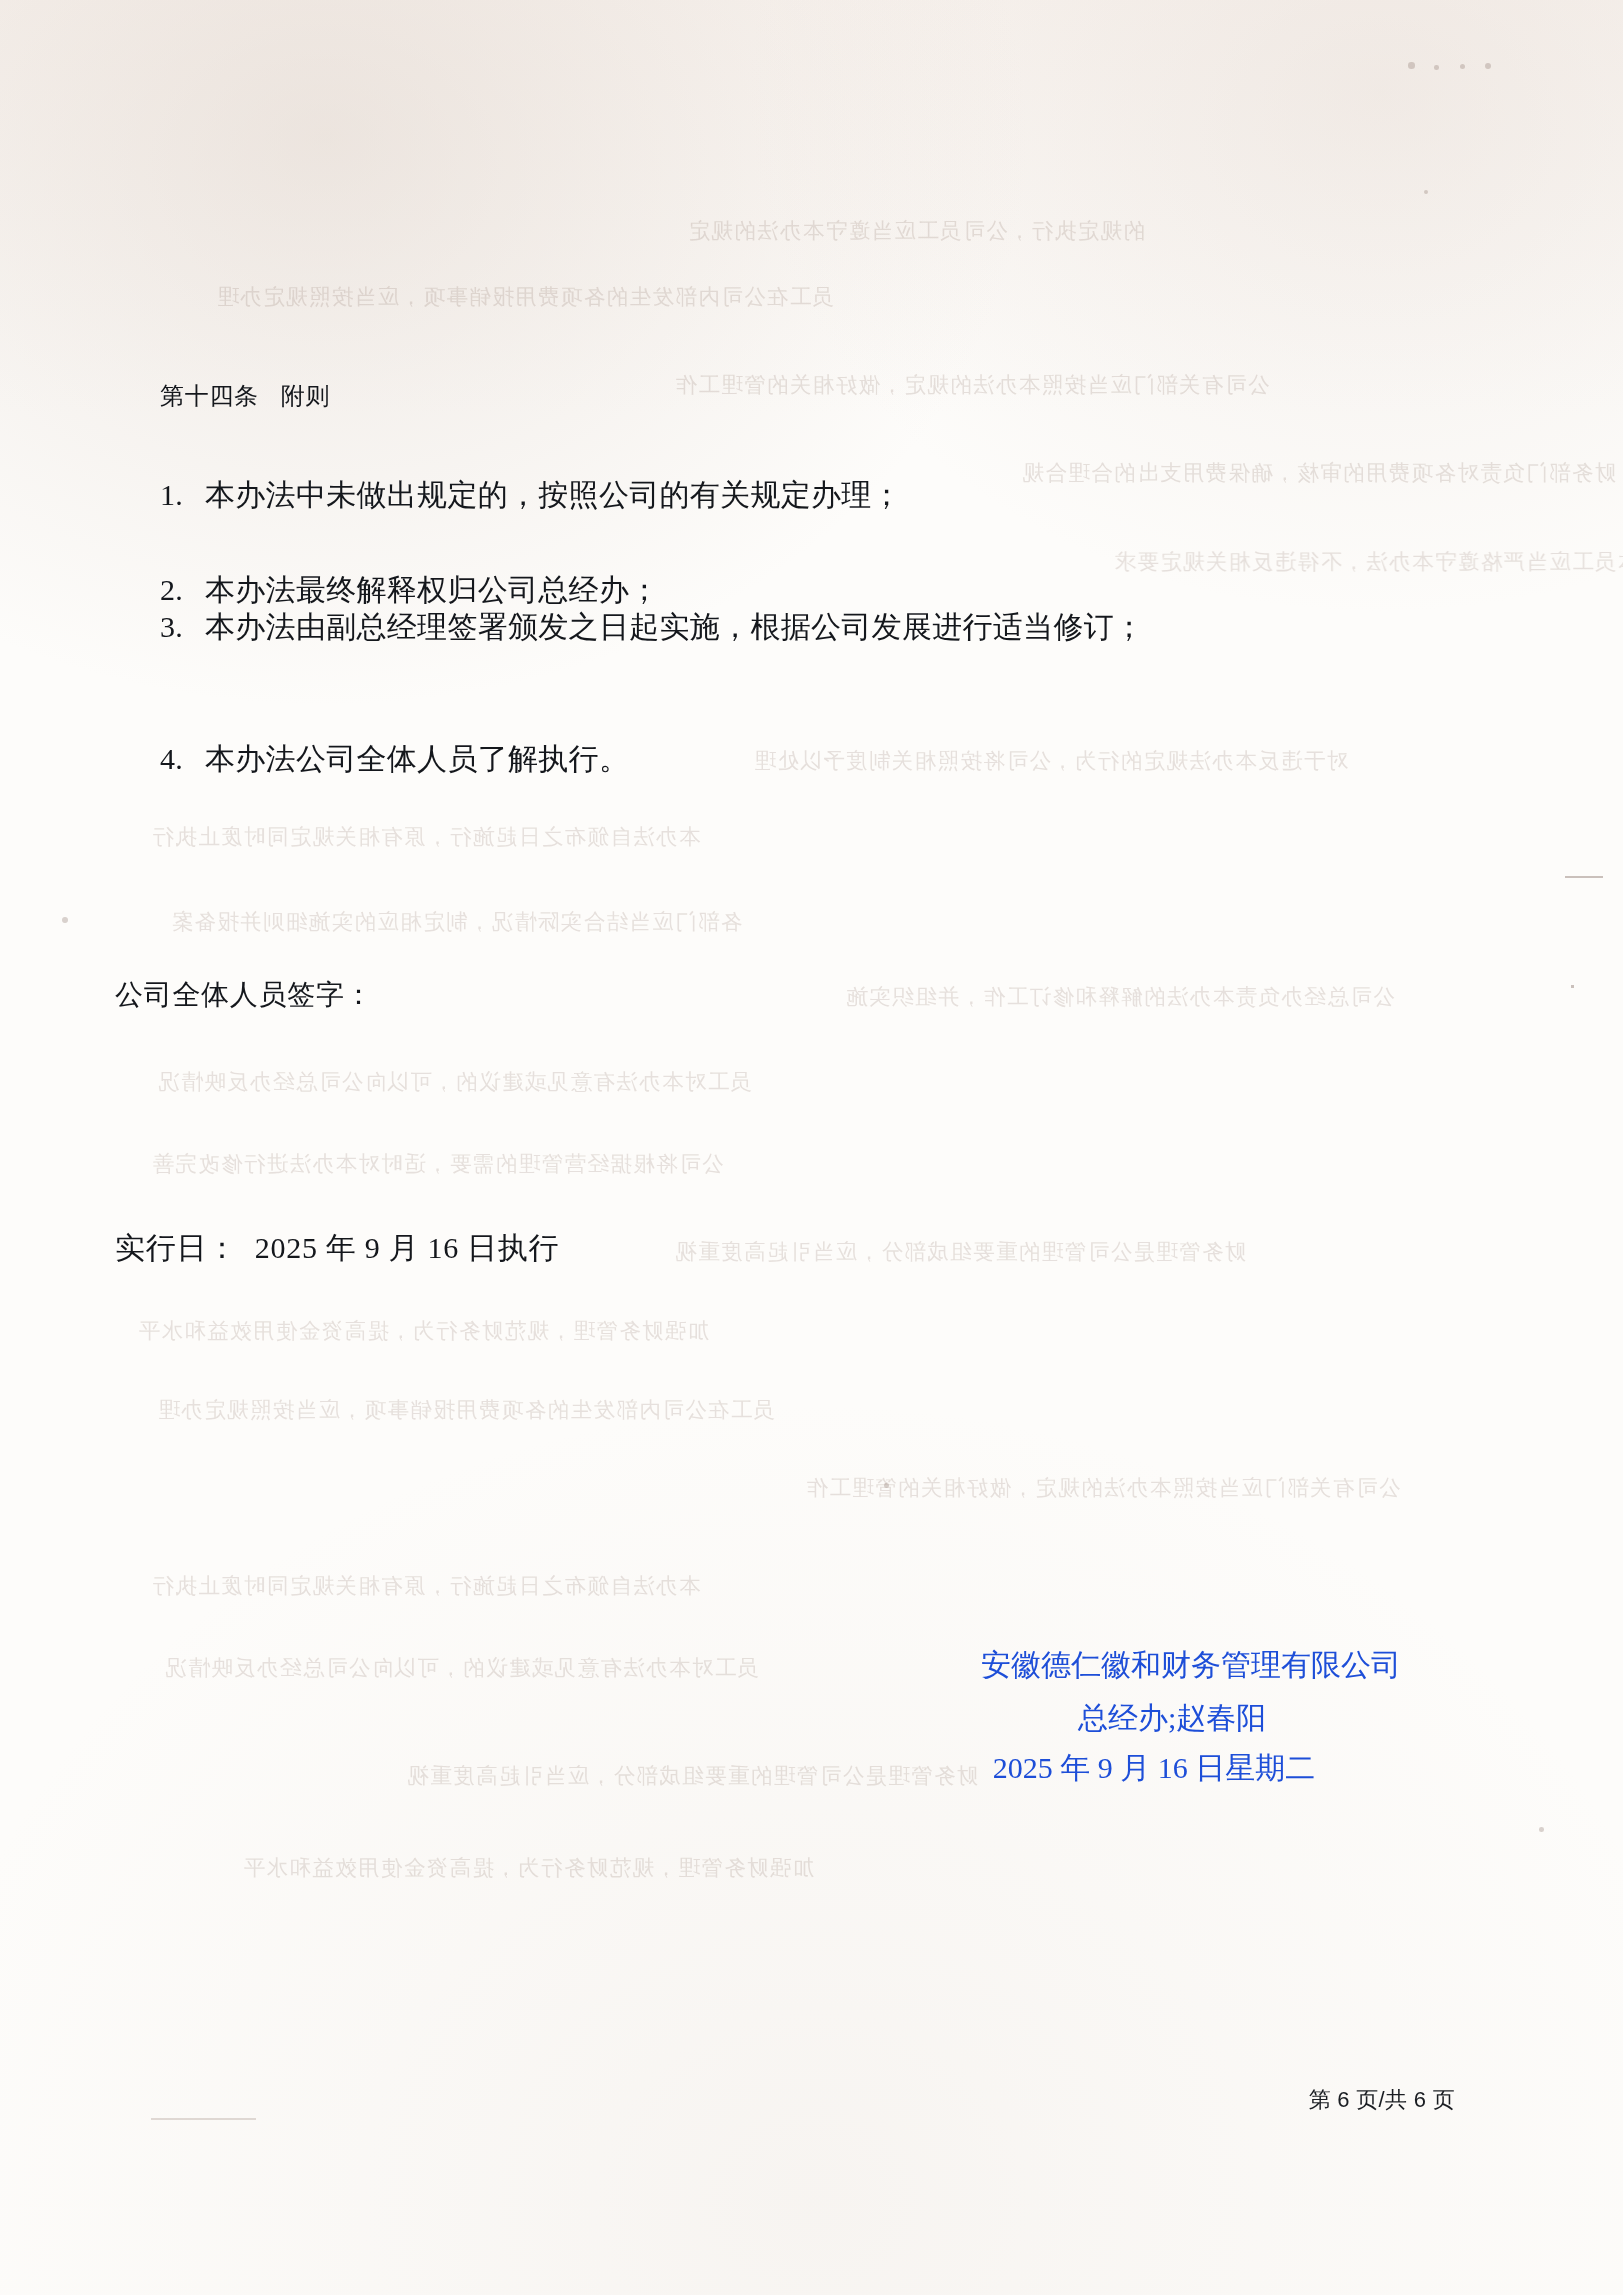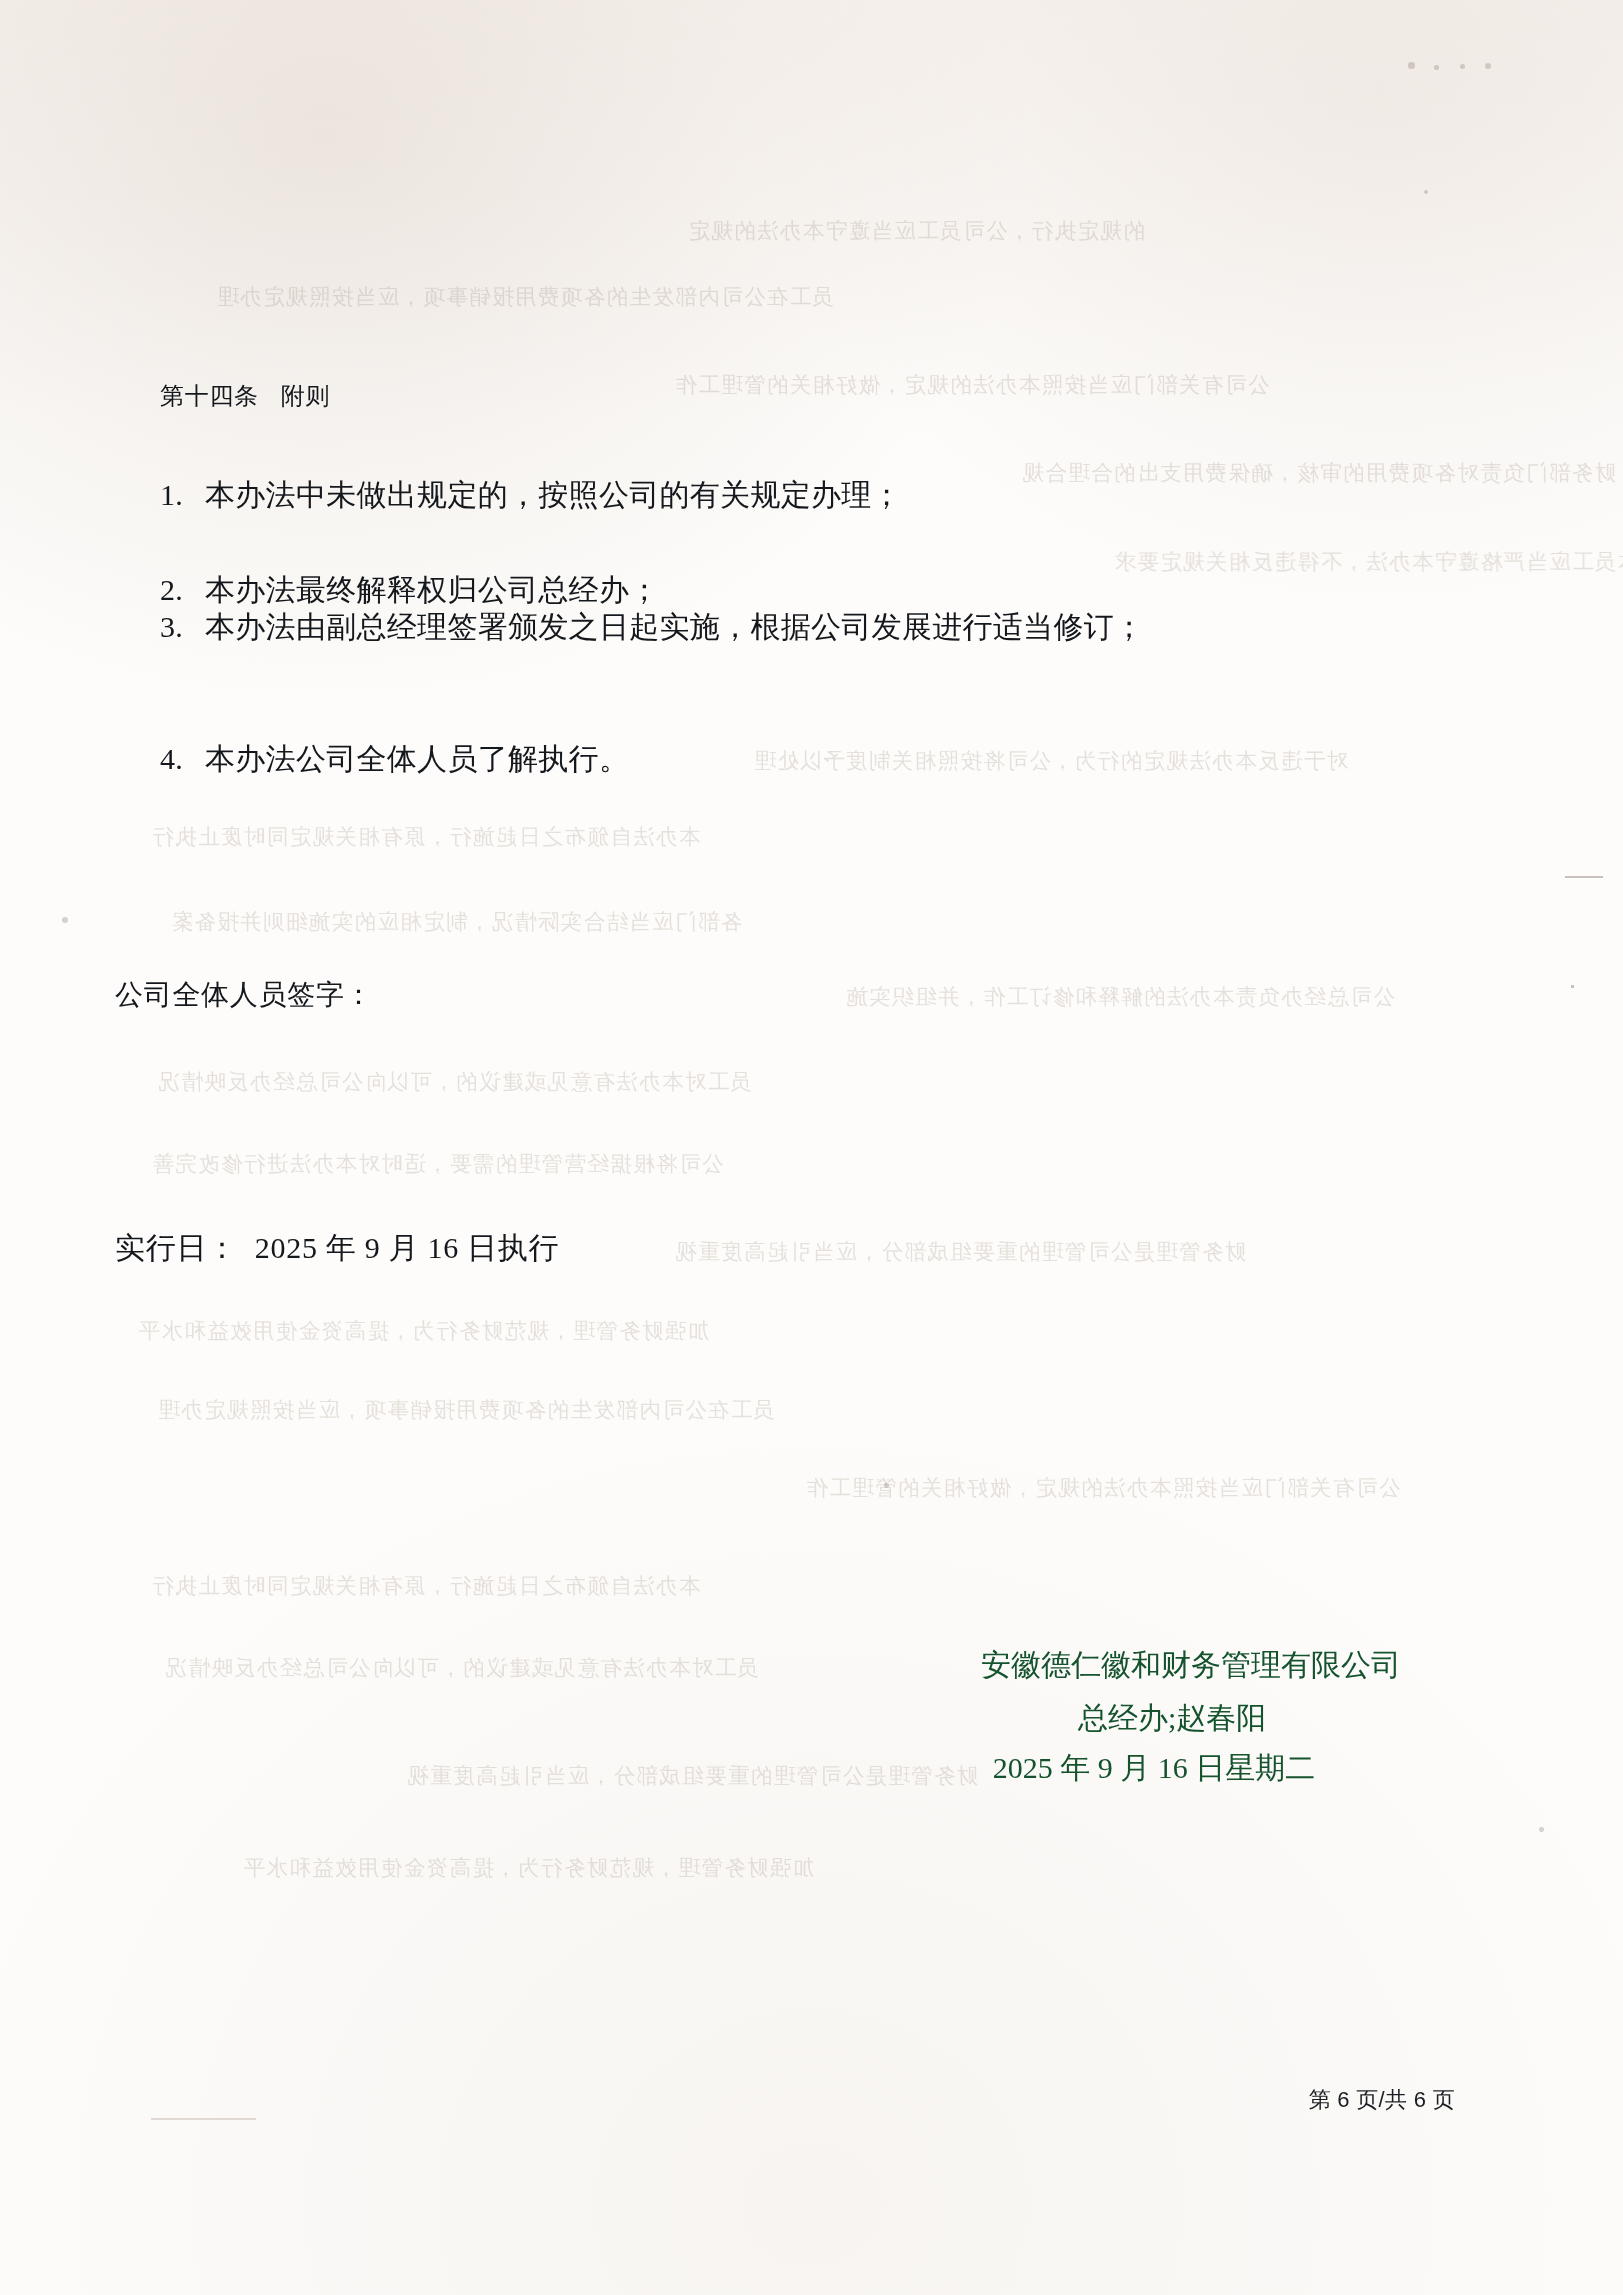--- a/index.html
+++ b/index.html
@@ -102,21 +102,21 @@
     letter-spacing: 0.7px;
   }
   .exec-date .sp { display: inline-block; width: 17px; }
 
   .sig-block {
     position: absolute;
     right: 223px;
     top: 1643px;
     text-align: left;
     font-size: 30px;
-    color: #14532d;
+    color: #1d4ed8;
     line-height: 1.48;
   }
   .sig-company { white-space: nowrap; }
   .sig-office {
     white-space: nowrap;
     padding-left: 97px;
     margin-top: 9px;
   }
   .sig-date {
     white-space: nowrap;

